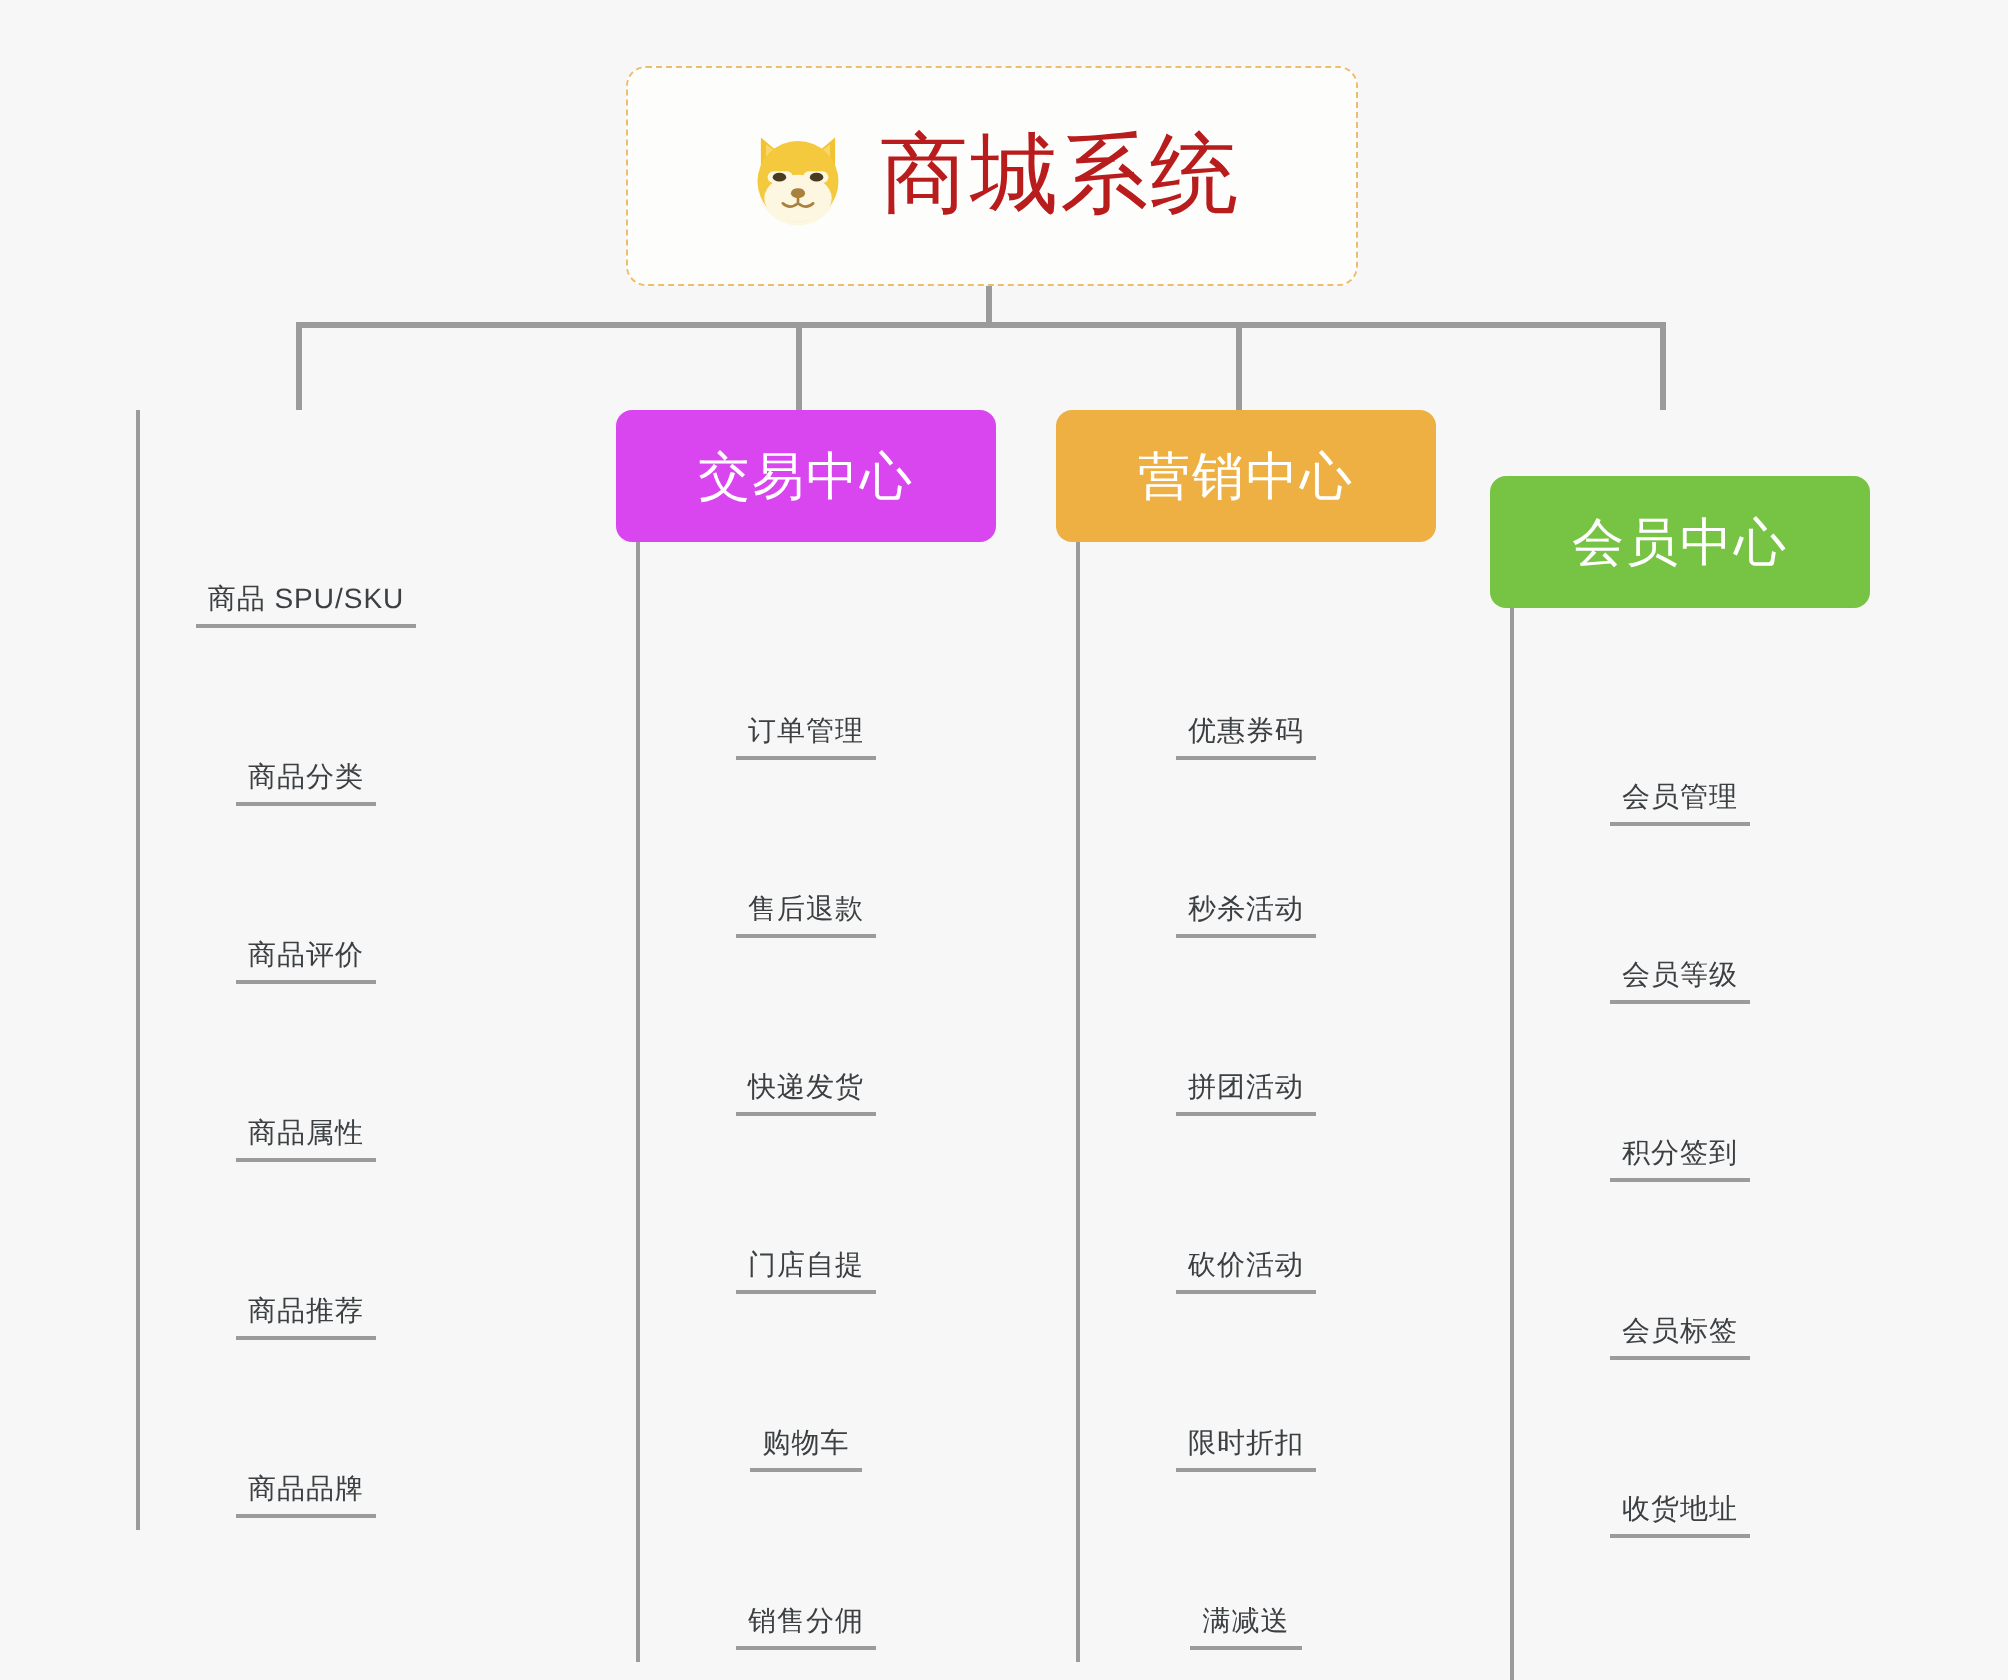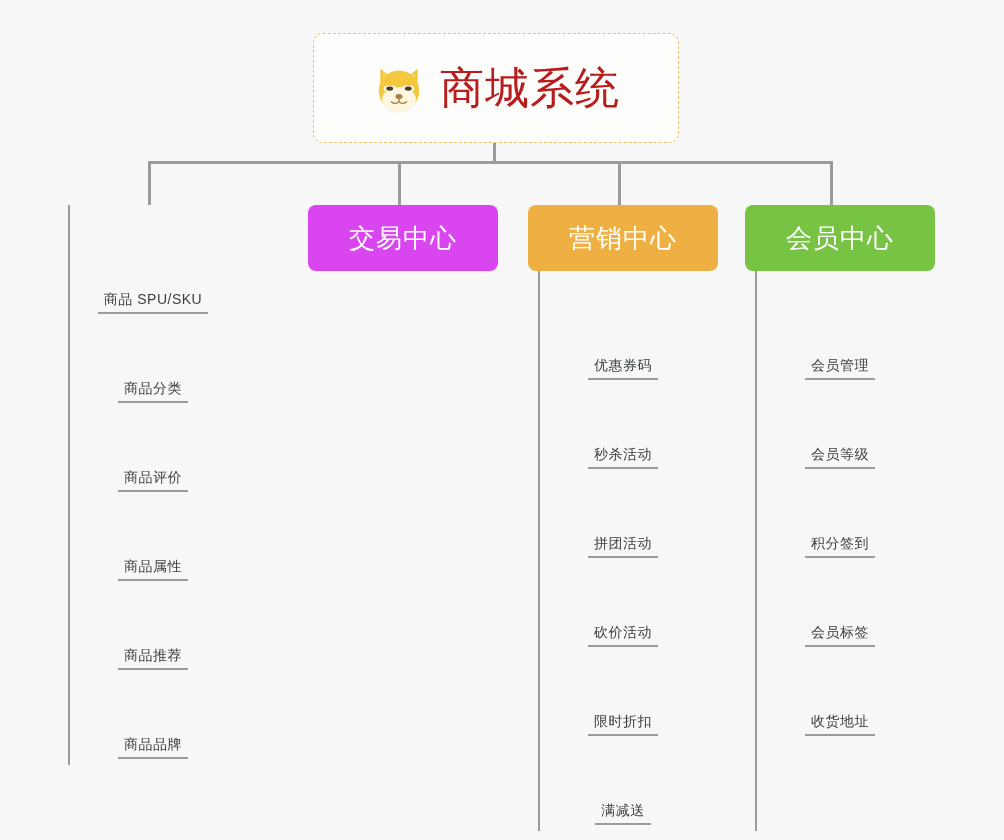--- a/index.html
+++ b/index.html
@@ -176,20 +176,41 @@
           <span class="leaf-label" style="border-bottom-color: rgb(155, 155, 155);">商品推荐</span>
         </div>
       <div class="leaf">
           <span class="leaf-label" style="border-bottom-color: rgb(155, 155, 155);">商品品牌</span>
         </div>
     </div>
   </div>
 
   <div class="column" style="left:308px;">
     <div class="col-header" style="background: #d946ef;">交易中心</div>
+    <div class="leaves">
+      <div class="rail" style="background: rgb(155, 155, 155); height: 560px;"></div>
+      <div class="leaf">
+          <span class="leaf-label" style="border-bottom-color: rgb(155, 155, 155);">订单管理</span>
+        </div>
+      <div class="leaf">
+          <span class="leaf-label" style="border-bottom-color: rgb(155, 155, 155);">售后退款</span>
+        </div>
+      <div class="leaf">
+          <span class="leaf-label" style="border-bottom-color: rgb(155, 155, 155);">快递发货</span>
+        </div>
+      <div class="leaf">
+          <span class="leaf-label" style="border-bottom-color: rgb(155, 155, 155);">门店自提</span>
+        </div>
+      <div class="leaf">
+          <span class="leaf-label" style="border-bottom-color: rgb(155, 155, 155);">购物车</span>
+        </div>
+      <div class="leaf">
+          <span class="leaf-label" style="border-bottom-color: rgb(155, 155, 155);">销售分佣</span>
+        </div>
+    </div>
   </div>
 
   <div class="column" style="left:528px;">
     <div class="col-header" style="background: rgb(238, 176, 67);">营销中心</div>
     <div class="leaves">
       <div class="rail" style="background: rgb(155, 155, 155); height: 560px;"></div>
       <div class="leaf">
           <span class="leaf-label" style="border-bottom-color: rgb(155, 155, 155);">优惠券码</span>
         </div>
       <div class="leaf">
@@ -204,21 +225,21 @@
       <div class="leaf">
           <span class="leaf-label" style="border-bottom-color: rgb(155, 155, 155);">限时折扣</span>
         </div>
       <div class="leaf">
           <span class="leaf-label" style="border-bottom-color: rgb(155, 155, 155);">满减送</span>
         </div>
     </div>
   </div>
 
   <div class="column" style="left:745px;">
-    <div class="col-header" style="background: rgb(119, 195, 68);">会员中心</div>
+    <div class="col-header" style="background: rgb(119, 195, 68); margin-top: 33px;">会员中心</div>
     <div class="leaves">
       <div class="rail" style="background: rgb(155, 155, 155); height: 560px;"></div>
       <div class="leaf">
           <span class="leaf-label" style="border-bottom-color: rgb(155, 155, 155);">会员管理</span>
         </div>
       <div class="leaf">
           <span class="leaf-label" style="border-bottom-color: rgb(155, 155, 155);">会员等级</span>
         </div>
       <div class="leaf">
           <span class="leaf-label" style="border-bottom-color: rgb(155, 155, 155);">积分签到</span>

